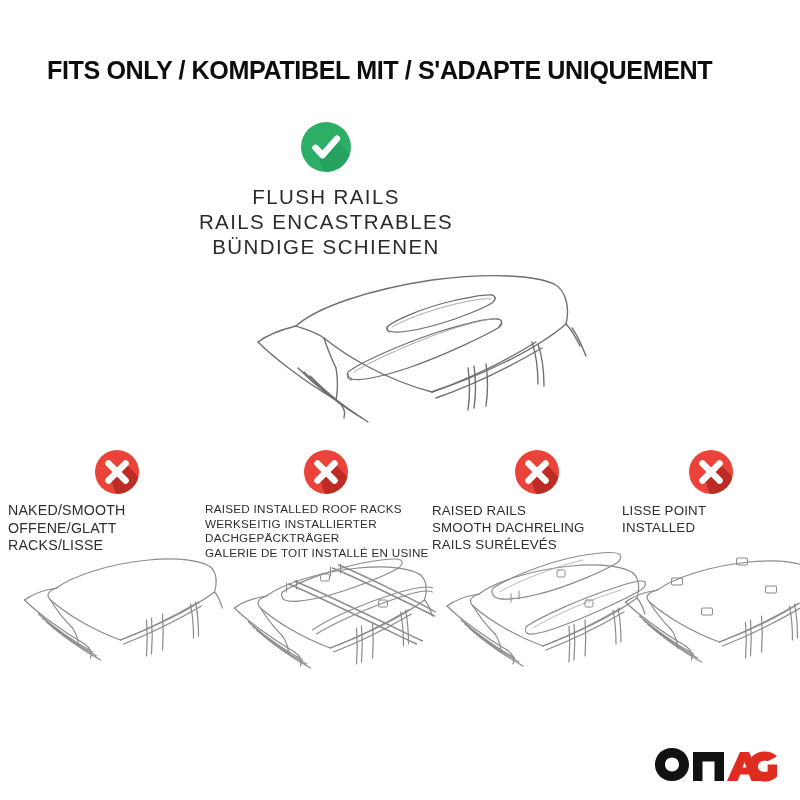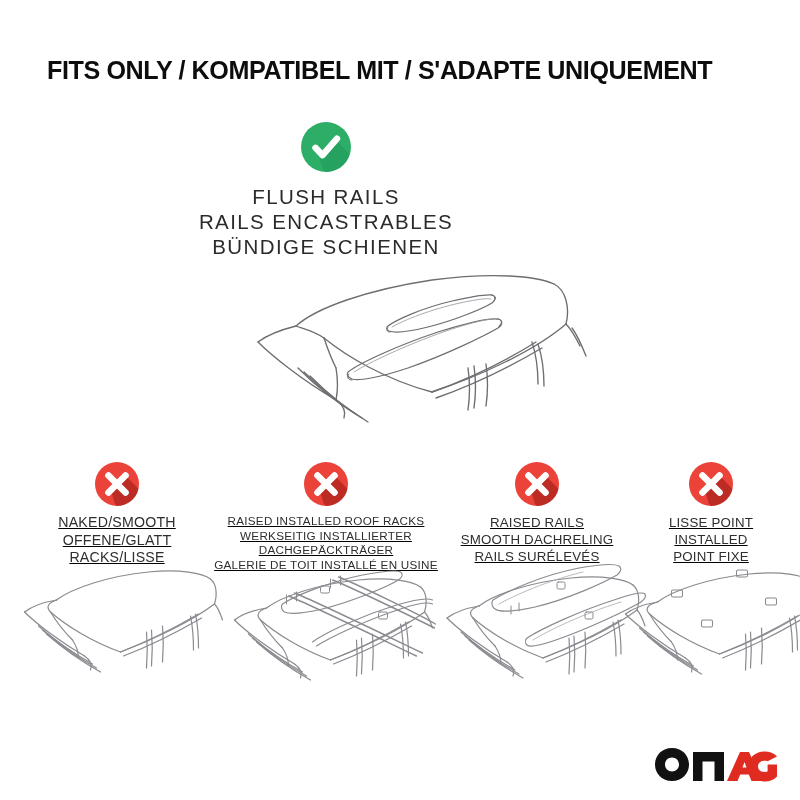--- a/index.html
+++ b/index.html
@@ -75,23 +75,22 @@
   
   .grid {
     position: absolute;
     left: 0;
     top: 448px;
     width: 800px;
     height: 240px;
   }
   .col {
     position: absolute;
-    top: 12px;
-    text-align: center;
-    text-decoration: underline;
+    top: 0;
+    text-align: left;
   }
   .col-0 { left: 8px;   width: 218px; }
   .col-1 { left: 205px; width: 242px; }
   .col-2 { left: 432px; width: 210px; }
   .col-3 { left: 622px; width: 178px; }
 
   .x-icon-wrap {
     width: 48px;
     height: 48px;
     margin: 0 auto;
@@ -381,21 +380,20 @@
         <path d="M24 46 A22 22 0 0 0 45.5 29 L34 17 L28.5 21 L18 31 L22 44 Z" fill="#8E1512" opacity="0.5"></path>
         <g stroke="#FFFFFF" stroke-width="6.6" stroke-linecap="round">
           <line x1="15.5" y1="15.5" x2="32.5" y2="32.5"></line>
           <line x1="32.5" y1="15.5" x2="15.5" y2="32.5"></line>
         </g>
       </svg>
     </div>
     <div class="col-labels">
       <div class="line">LISSE POINT</div>
       <div class="line">INSTALLED</div>
-      <div class="line">POINT FIXE</div>
     </div>
     <div class="col-art">
       <svg width="195" height="130" viewBox="0 0 195 130">
         <g fill="none" stroke="#8a8a90" stroke-width="1.2" stroke-linecap="round" stroke-linejoin="round">
           <path d="M42 38 C58 26 94 14 134 10 C166 7 188 11 194 17"></path>
           <path d="M194 17 C199 22 200 32 197 42"></path>
           <path d="M197 42 C174 60 136 78 104 90"></path>
           <path d="M104 90 C76 80 50 64 34 50"></path>
           <path d="M34 50 C28 44 34 40 42 38"></path>
           <path d="M42 38 C30 40 18 44 10 50"></path>

